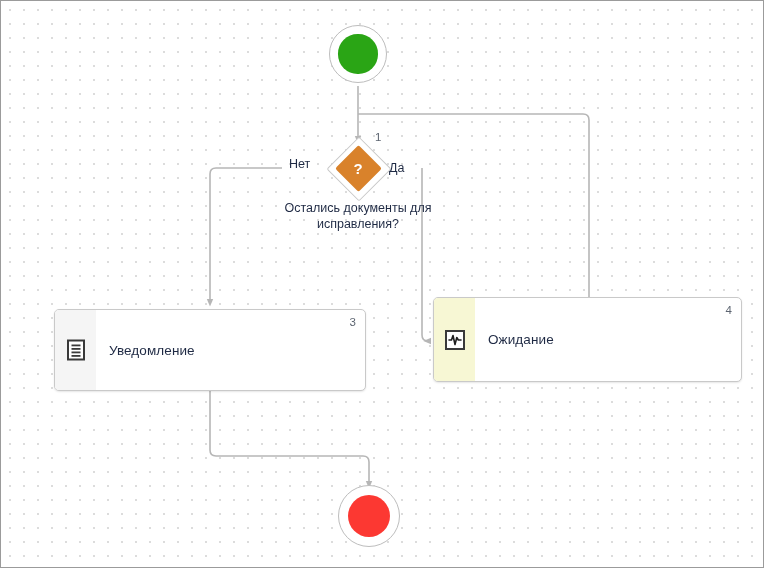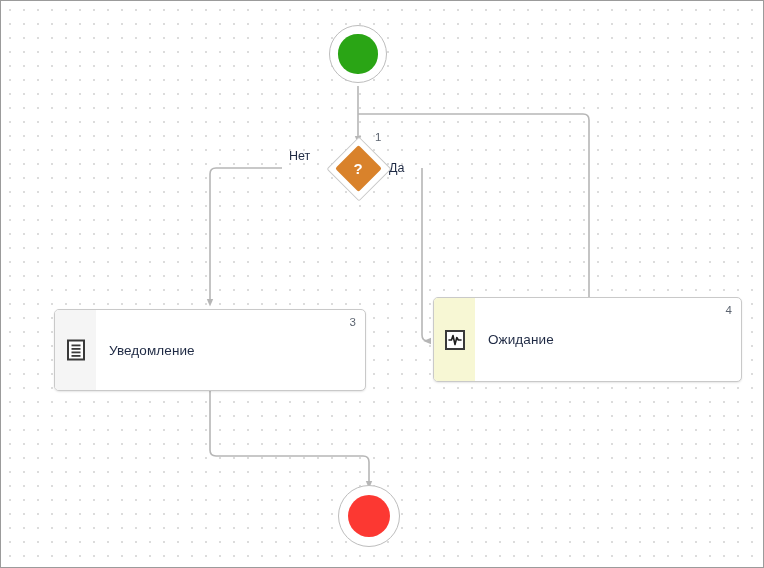--- a/index.html
+++ b/index.html
@@ -189,22 +189,23 @@
   </div>
 
   <div class="decision-wrap" style="left:325px; top:135px; width:64px; height:64px;">
     <div class="decision">
       <div class="outer"></div>
       <div class="inner"></div>
       <div class="qmark">?</div>
     </div>
   </div>
   <div class="decision-num" style="left:374px; top:130px;">1</div>
-  <div class="edge-label" style="left:288px; top:148px;">Нет</div>
+  <div class="edge-label" style="left:288px; top:156px;">Нет</div>
   <div class="edge-label" style="left:388px; top:160px;">Да</div>
+  <div class="caption" style="left:282px; top:199px;">Остались документы для исправления?</div>
 
   <div class="node activity" style="left:53px; top:308px; width:312px; height:82px;">
     <div class="strip" style="background:#f5f5f5;">
       <svg class="icon-box" viewBox="0 0 24 24">
         <rect x="4" y="2.5" width="16" height="19" fill="#ffffff" stroke="#3a3a3a" stroke-width="2"></rect>
         <rect x="7.5" y="6.5" width="9" height="1.8" fill="#3a3a3a"></rect>
         <rect x="7.5" y="10" width="9" height="1.8" fill="#3a3a3a"></rect>
         <rect x="7.5" y="13.5" width="9" height="1.8" fill="#3a3a3a"></rect>
         <rect x="7.5" y="17" width="9" height="1.8" fill="#3a3a3a"></rect>
       </svg>

